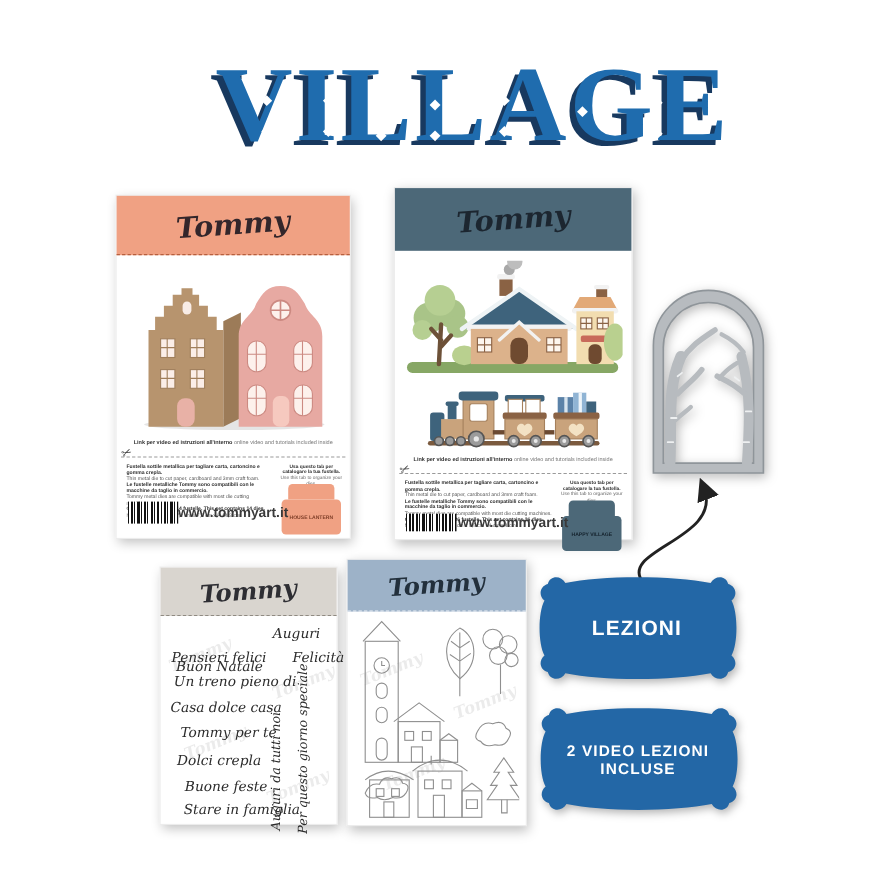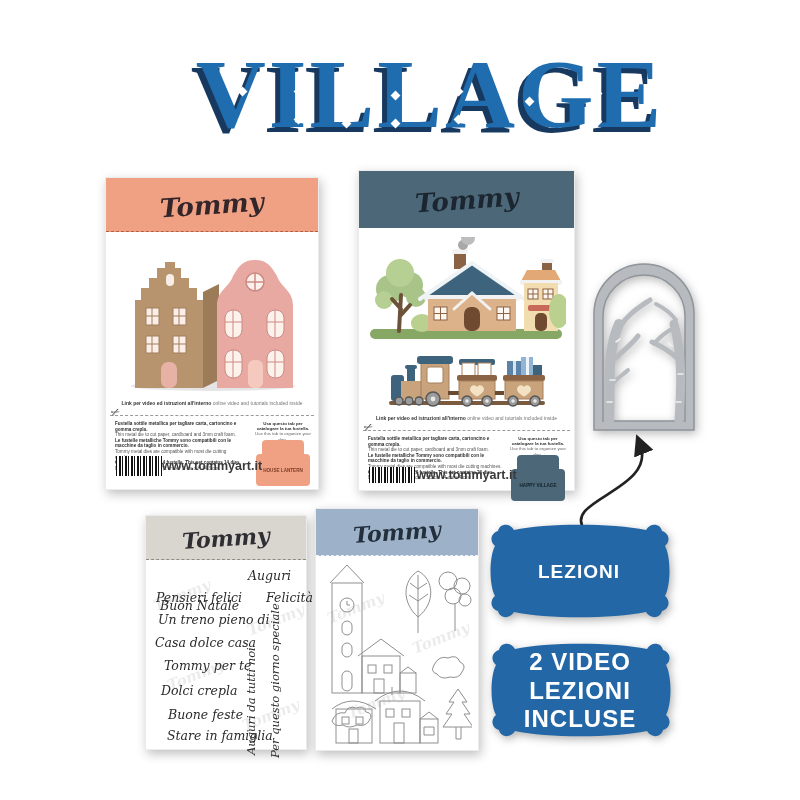--- a/index.html
+++ b/index.html
@@ -376,19 +376,19 @@
     </svg>
     <div class="badge-text" style="font-size:19px;">
       <span>LEZIONI</span>
     </div>
   </div>
 
   <div class="badge" style="left:488px;top:636px;width:184px;height:110px;">
     <svg width="184" height="110" viewBox="0 0 182 110">
       <path fill="#2367a6" d="M26 13 C58 6 124 6 158 13 C162 6 172 6 174 14 C181 16 183 24 177 29 C183 40 183 68 177 79 C183 84 181 92 174 94 C172 102 162 102 158 95 C124 102 58 102 26 95 C22 102 12 102 10 94 C3 92 1 84 7 79 C1 68 1 40 7 29 C1 24 3 16 10 14 C12 6 22 6 26 13 Z"></path>
     </svg>
-    <div class="badge-text" style="font-size:24px;">
+    <div class="badge-text" style="font-size:14px;">
       <span>2 VIDEO LEZIONI</span>
       <span>INCLUSE</span>
     </div>
   </div>
 
 </div>
 
 </body></html>

